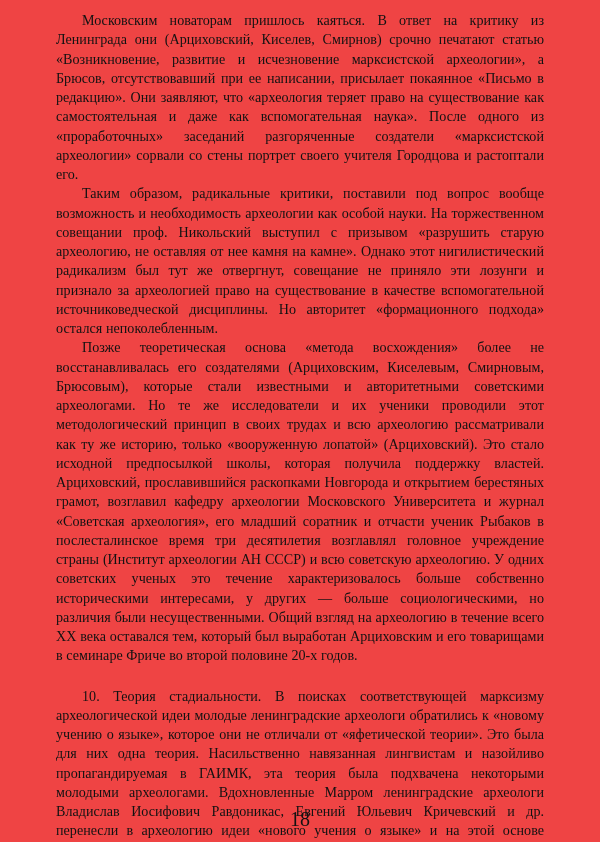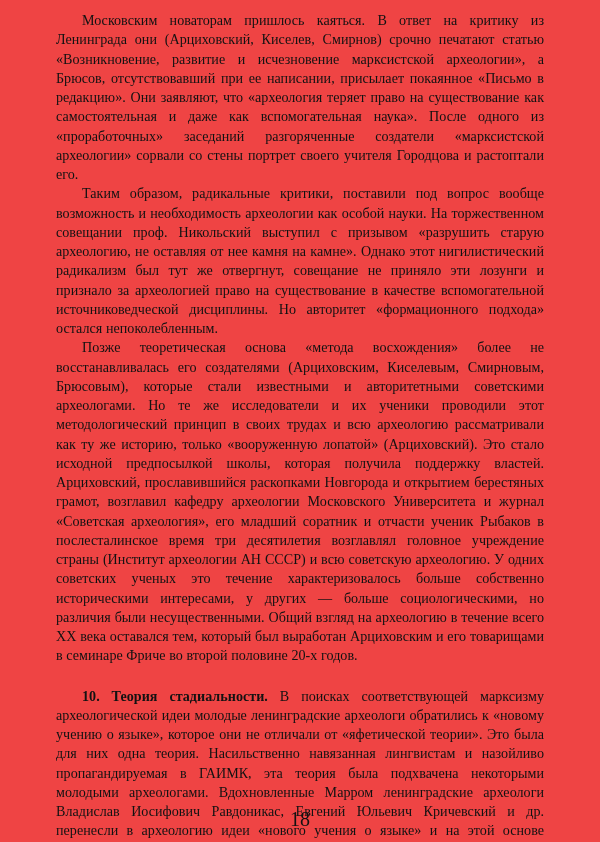--- a/index.html
+++ b/index.html
@@ -37,21 +37,21 @@
     line-height: 19.25px;
     letter-spacing: 0.02px;
     word-spacing: 0.1px;
     color: #121212;
     -webkit-font-smoothing: antialiased;
   }
   .section-gap {
     height: 21px;
   }
   .heading-run {
-    font-weight: bold;
+    font-weight: normal;
   }
   .page-number {
     position: absolute;
     left: 0;
     top: 810px;
     width: 600px;
     text-align: center;
     font-size: 20px;
     line-height: 19px;
     color: #121212;

